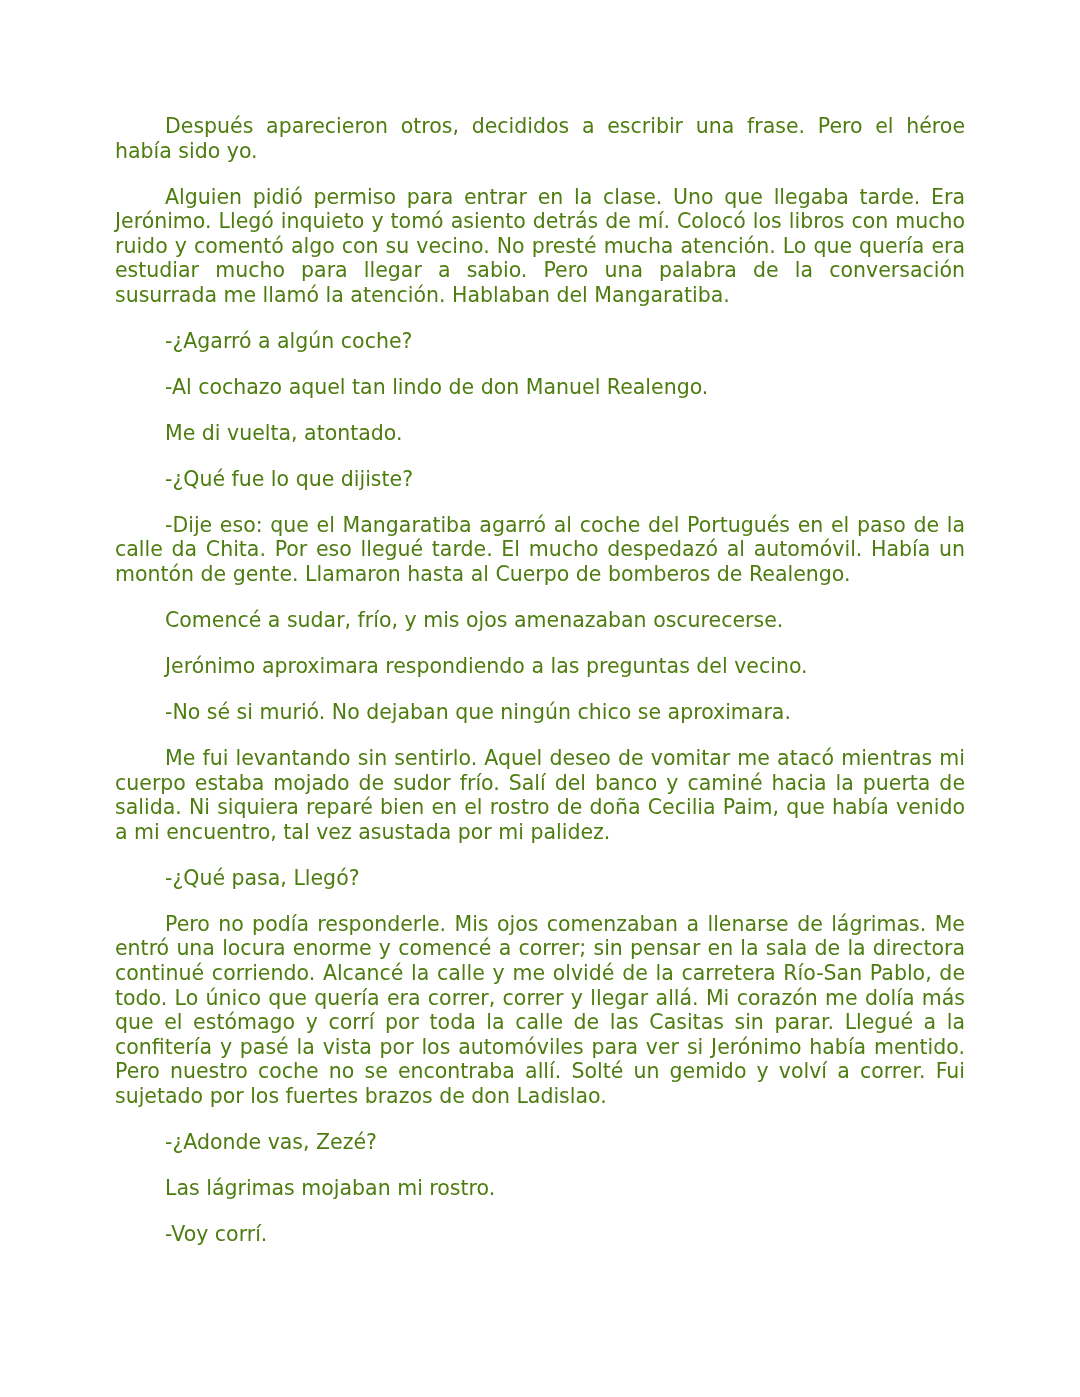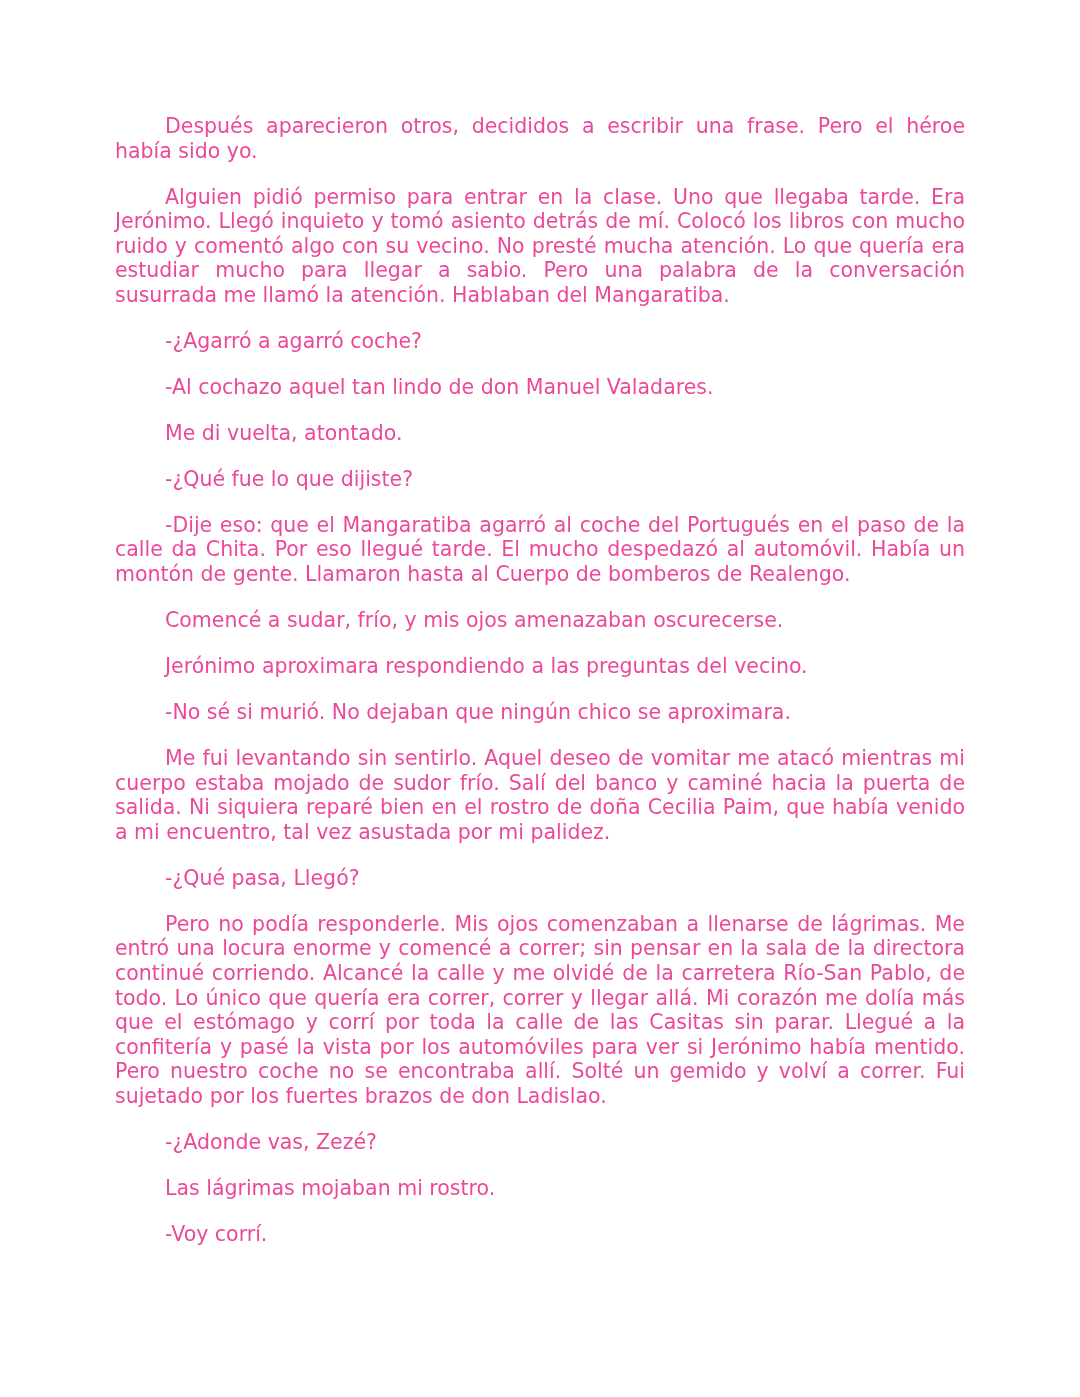--- a/index.html
+++ b/index.html
@@ -5,36 +5,36 @@
   html, body { margin: 0; padding: 0; background: #ffffff; }
   body { width: 1080px; height: 1397px; position: relative; overflow: hidden; }
   .page {
     position: absolute;
     left: 115px;
     top: 114px;
     width: 850px;
     font-family: "DejaVu Sans", sans-serif;
     font-size: 20.5px;
     line-height: 24.6px;
-    color: #ec4899;
+    color: #4d7c0f;
   }
   .page p {
     margin: 0 0 21.4px 0;
     text-indent: 50px;
     text-align: justify;
   }
 </style>
 </head>
 <body>
 
 <div class="page">
   <p>Después aparecieron otros, decididos a escribir una frase. Pero el héroe había sido yo.</p>
   <p>Alguien pidió permiso para entrar en la clase. Uno que llegaba tarde. Era Jerónimo. Llegó inquieto y tomó asiento detrás de mí. Colocó los libros con mucho ruido y comentó algo con su vecino. No presté mucha atención. Lo que quería era estudiar mucho para llegar a sabio. Pero una palabra de la conversación susurrada me llamó la atención. Hablaban del Mangaratiba.</p>
-  <p>-¿Agarró a agarró coche?</p>
-  <p>-Al cochazo aquel tan lindo de don Manuel Valadares.</p>
+  <p>-¿Agarró a algún coche?</p>
+  <p>-Al cochazo aquel tan lindo de don Manuel Realengo.</p>
   <p>Me di vuelta, atontado.</p>
   <p>-¿Qué fue lo que dijiste?</p>
   <p>-Dije eso: que el Mangaratiba agarró al coche del Portugués en el paso de la calle da Chita. Por eso llegué tarde. El mucho despedazó al automóvil. Había un montón de gente. Llamaron hasta al Cuerpo de bomberos de Realengo.</p>
   <p>Comencé a sudar, frío, y mis ojos amenazaban oscurecerse.</p>
   <p>Jerónimo aproximara respondiendo a las preguntas del vecino.</p>
   <p>-No sé si murió. No dejaban que ningún chico se aproximara.</p>
   <p>Me fui levantando sin sentirlo. Aquel deseo de vomitar me atacó mientras mi cuerpo estaba mojado de sudor frío. Salí del banco y caminé hacia la puerta de salida. Ni siquiera reparé bien en el rostro de doña Cecilia Paim, que había venido a mi encuentro, tal vez asustada por mi palidez.</p>
   <p>-¿Qué pasa, Llegó?</p>
   <p>Pero no podía responderle. Mis ojos comenzaban a llenarse de lágrimas. Me entró una locura enorme y comencé a correr; sin pensar en la sala de la directora continué corriendo. Alcancé la calle y me olvidé de la carretera Río-San Pablo, de todo. Lo único que quería era correr, correr y llegar allá. Mi corazón me dolía más que el estómago y corrí por toda la calle de las Casitas sin parar. Llegué a la confitería y pasé la vista por los automóviles para ver si Jerónimo había mentido. Pero nuestro coche no se encontraba allí. Solté un gemido y volví a correr. Fui sujetado por los fuertes brazos de don Ladislao.</p>
   <p>-¿Adonde vas, Zezé?</p>

